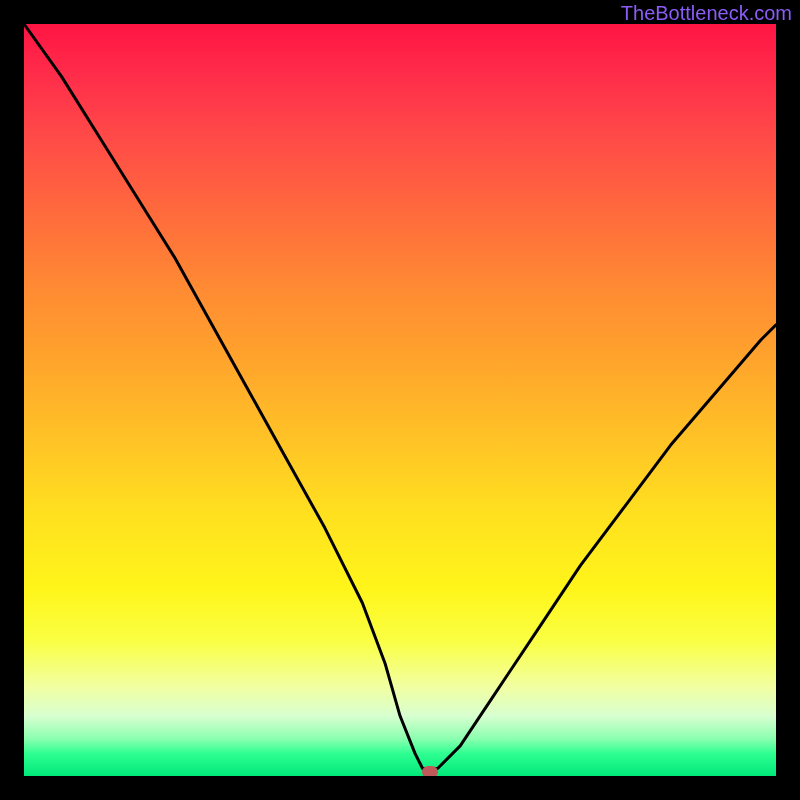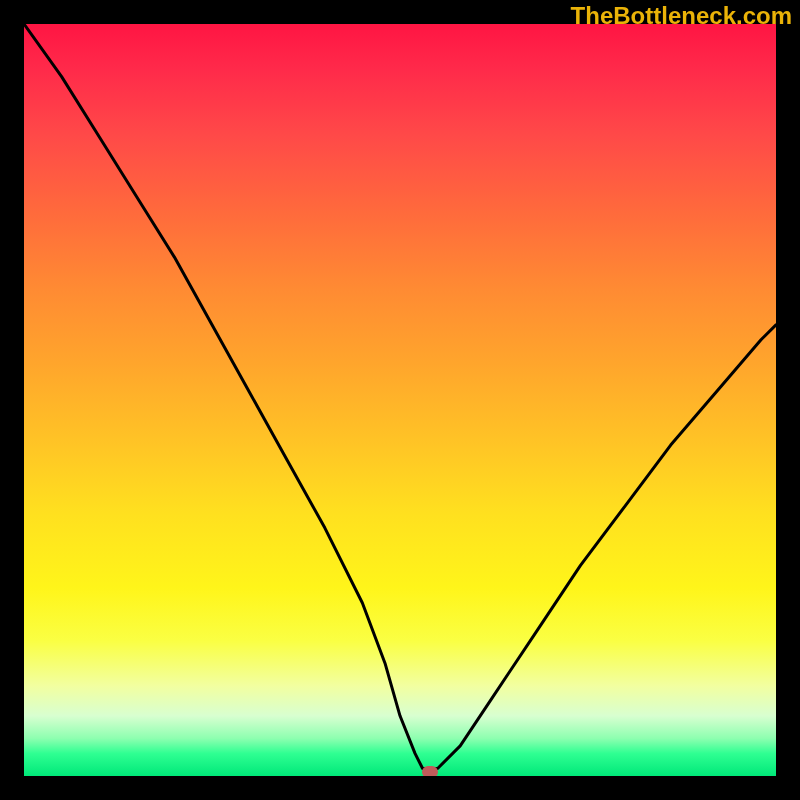--- a/index.html
+++ b/index.html
@@ -14,23 +14,23 @@
   .chart-container {
     position: relative;
     width: 800px;
     height: 800px;
     background: #000;
   }
   .watermark {
     position: absolute;
     top: 2px;
     right: 8px;
-    color: #eab308;
-    font-size: 24px;
-    font-weight: 700;
+    color: #8b5cf6;
+    font-size: 20px;
+    font-weight: 400;
     z-index: 10;
   }
   .plot-area {
     position: absolute;
     left: 24px;
     top: 24px;
     width: 752px;
     height: 752px;
     overflow: hidden;
   }

